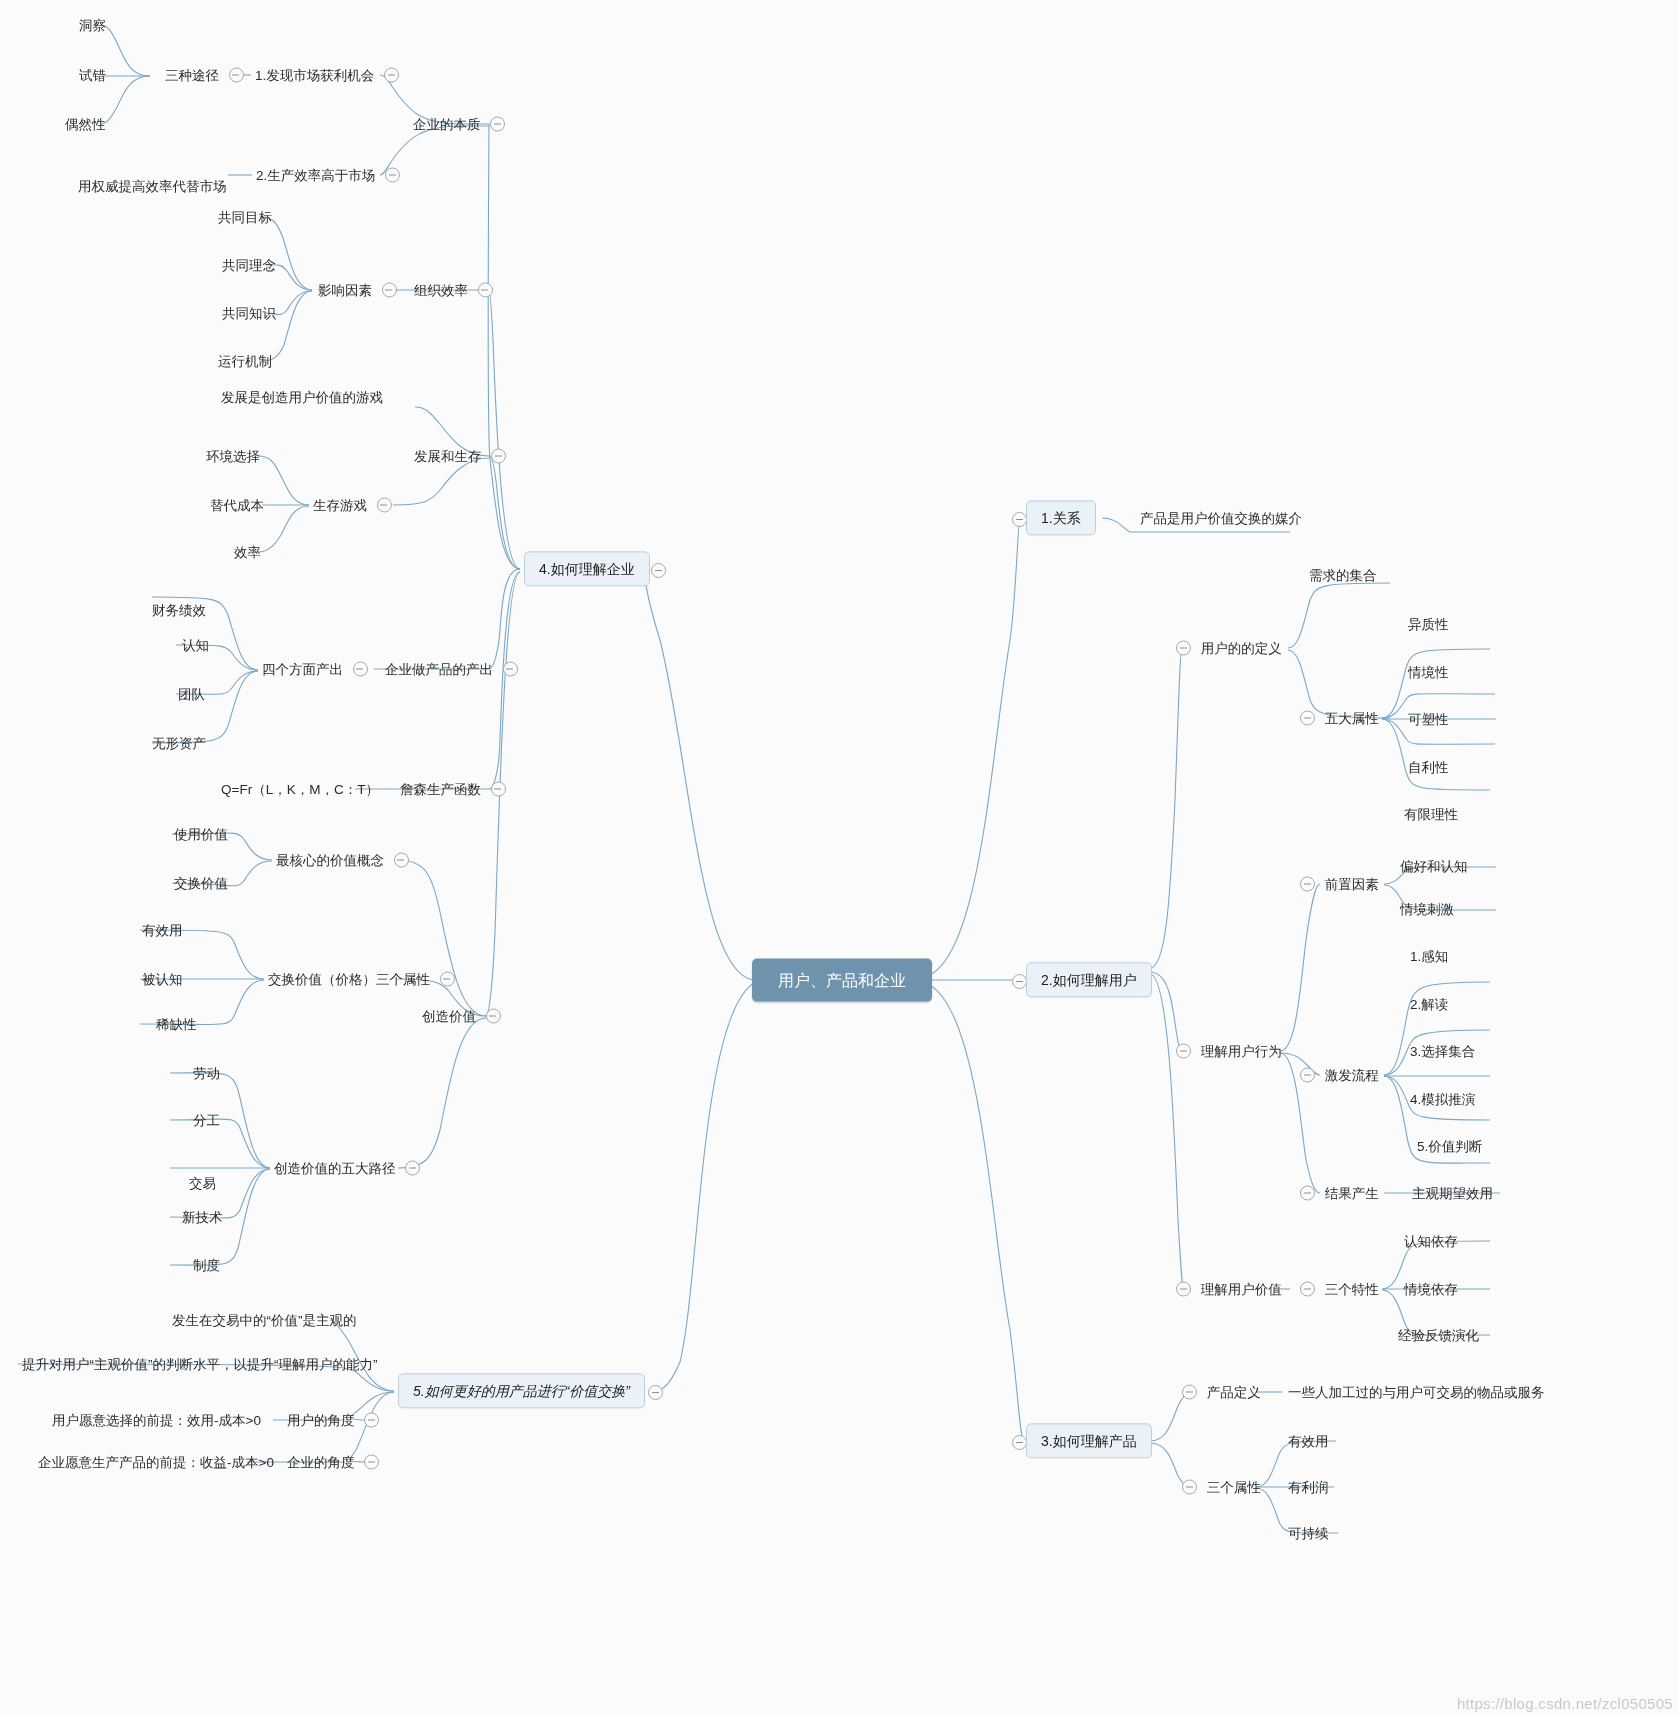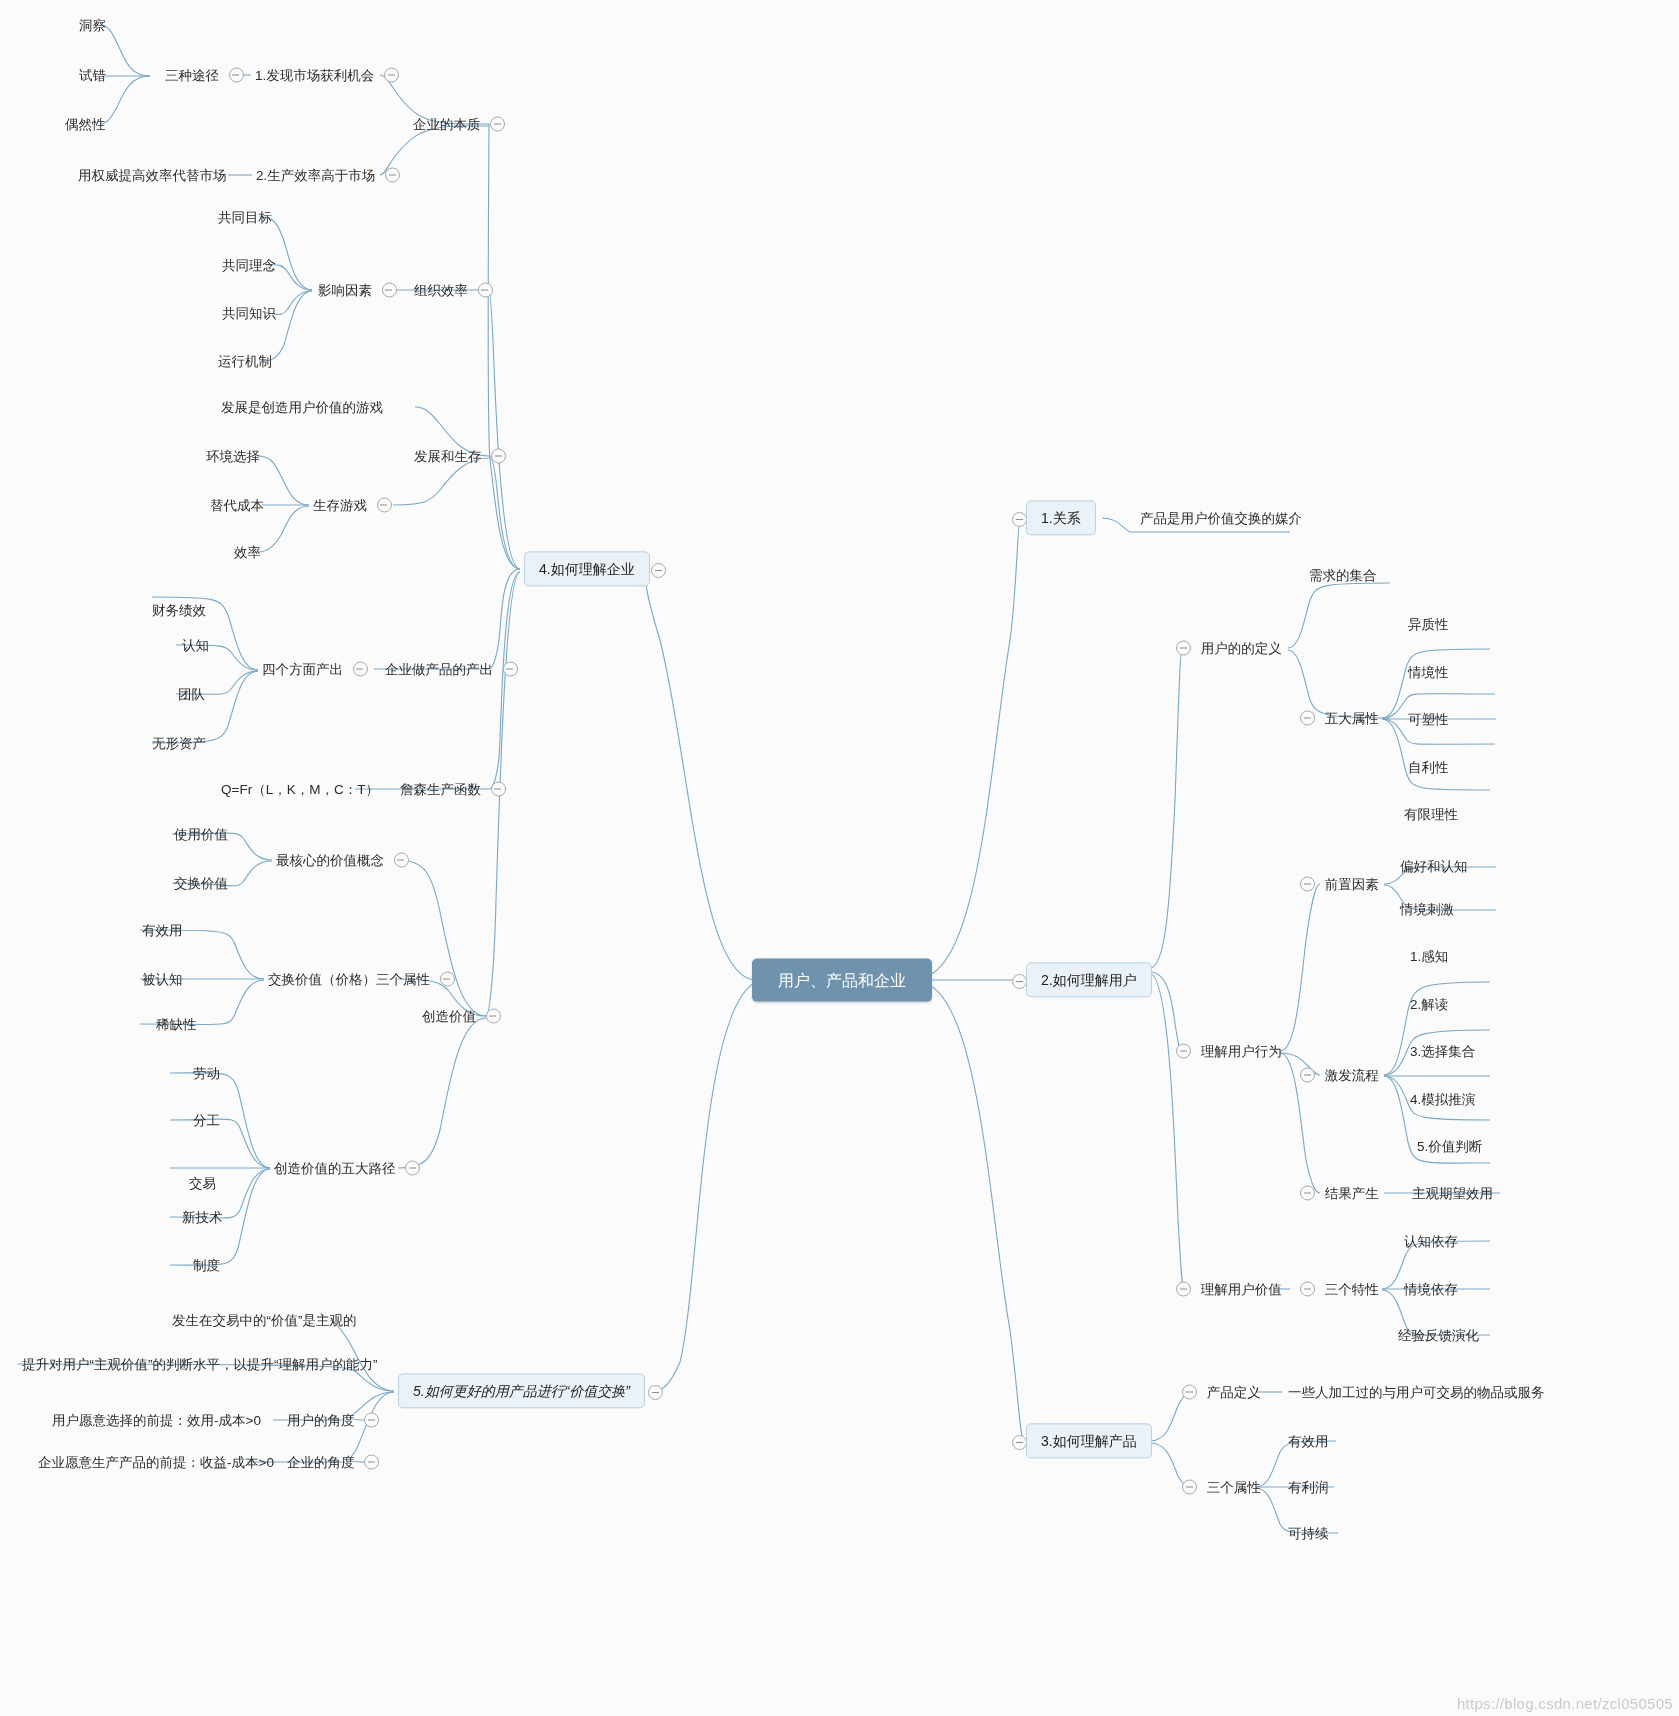--- a/index.html
+++ b/index.html
@@ -177,21 +177,21 @@
     <span class="lbl">试错</span>
   </div>
   <div class="node" style="left:65px;top:124px;">
     <span class="lbl">偶然性</span>
   </div>
 
   <div class="node" style="left:256px;top:175px;">
     <span class="lbl">2.生产效率高于市场</span>
     <span class="toggle"></span>
   </div>
-  <div class="node" style="left:78px;top:175px;">
+  <div class="node" style="left:78px;top:186px;">
     <span class="lbl">用权威提高效率代替市场</span>
   </div>
 
   <div class="node" style="left:414px;top:290px;">
     <span class="lbl">组织效率</span>
     <span class="toggle"></span>
   </div>
   <div class="node" style="left:318px;top:290px;">
     <span class="lbl">影响因素</span>
     <span class="toggle"></span>
@@ -206,21 +206,21 @@
     <span class="lbl">共同知识</span>
   </div>
   <div class="node" style="left:218px;top:361px;">
     <span class="lbl">运行机制</span>
   </div>
 
   <div class="node" style="left:414px;top:456px;">
     <span class="lbl">发展和生存</span>
     <span class="toggle"></span>
   </div>
-  <div class="node" style="left:221px;top:407px;">
+  <div class="node" style="left:221px;top:397px;">
     <span class="lbl">发展是创造用户价值的游戏</span>
   </div>
   <div class="node" style="left:313px;top:505px;">
     <span class="lbl">生存游戏</span>
     <span class="toggle"></span>
   </div>
   <div class="node" style="left:206px;top:456px;">
     <span class="lbl">环境选择</span>
   </div>
   <div class="node" style="left:210px;top:505px;">

